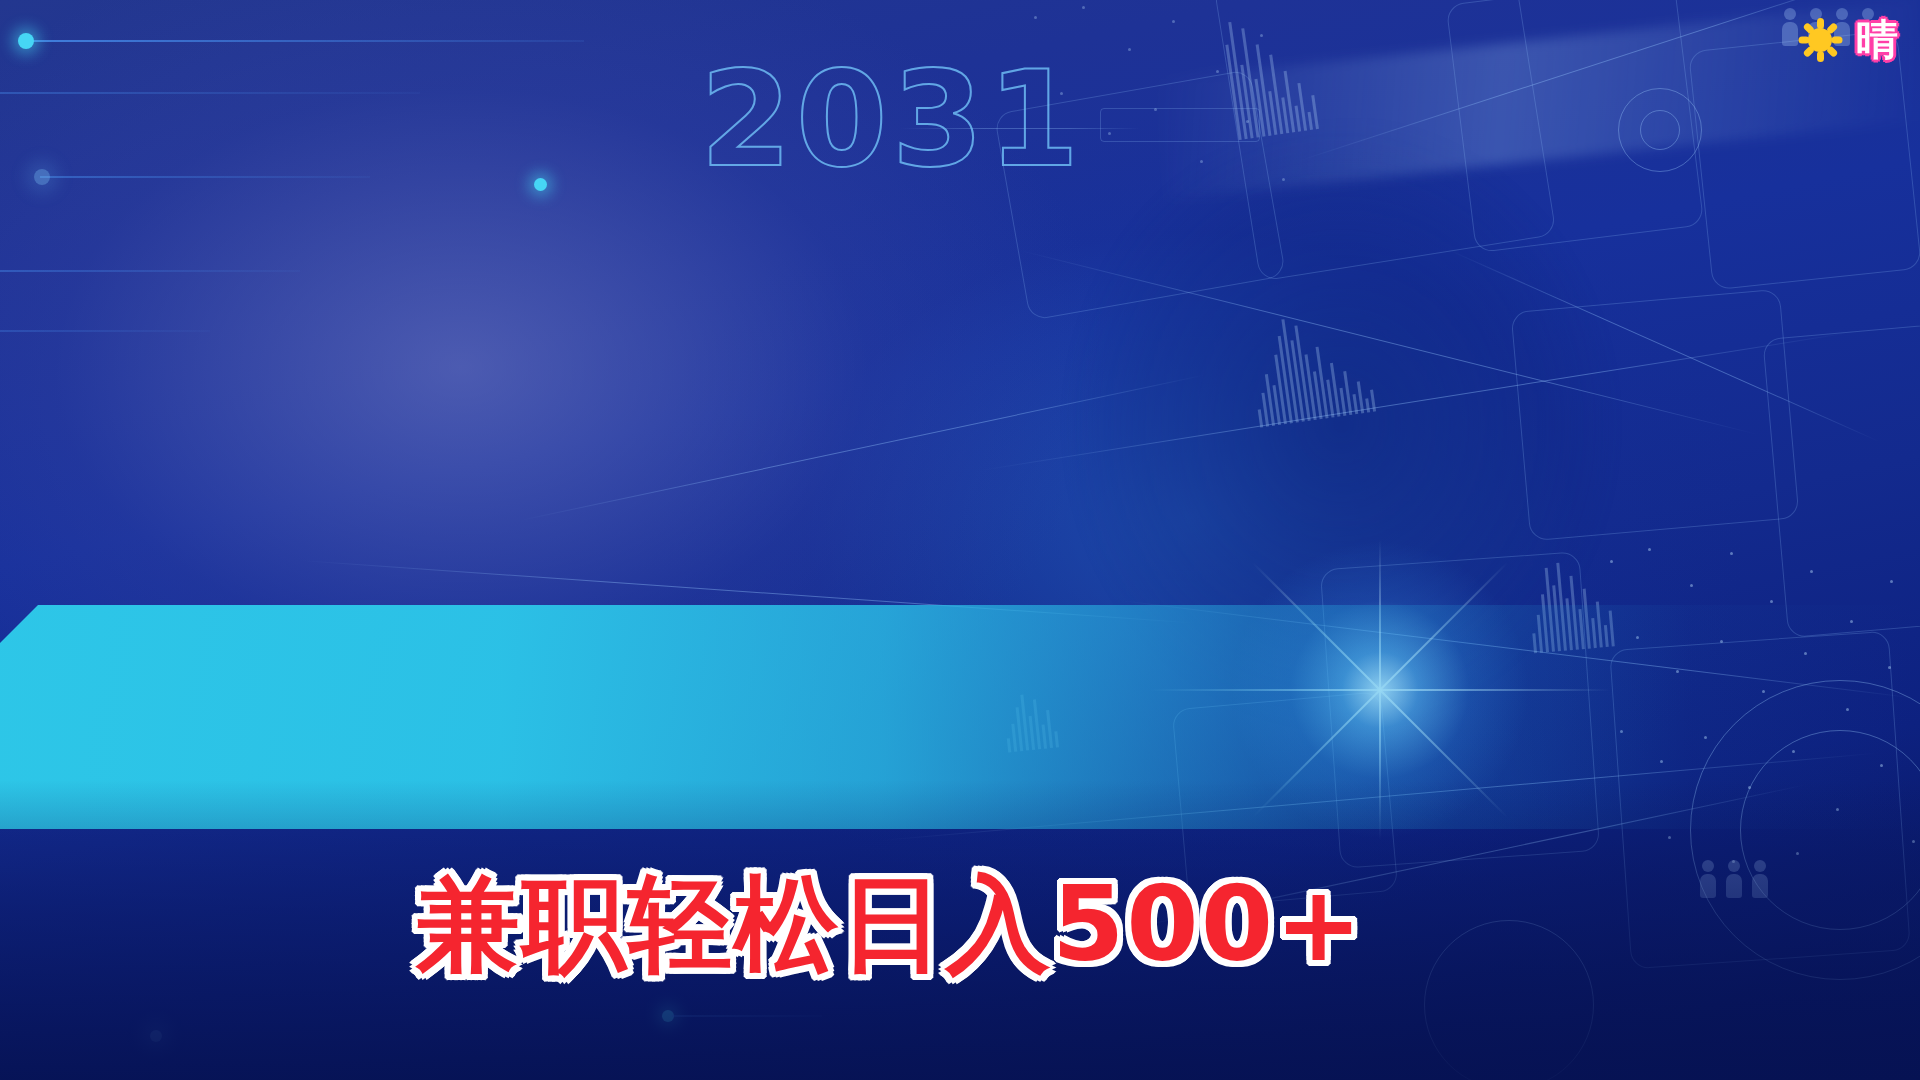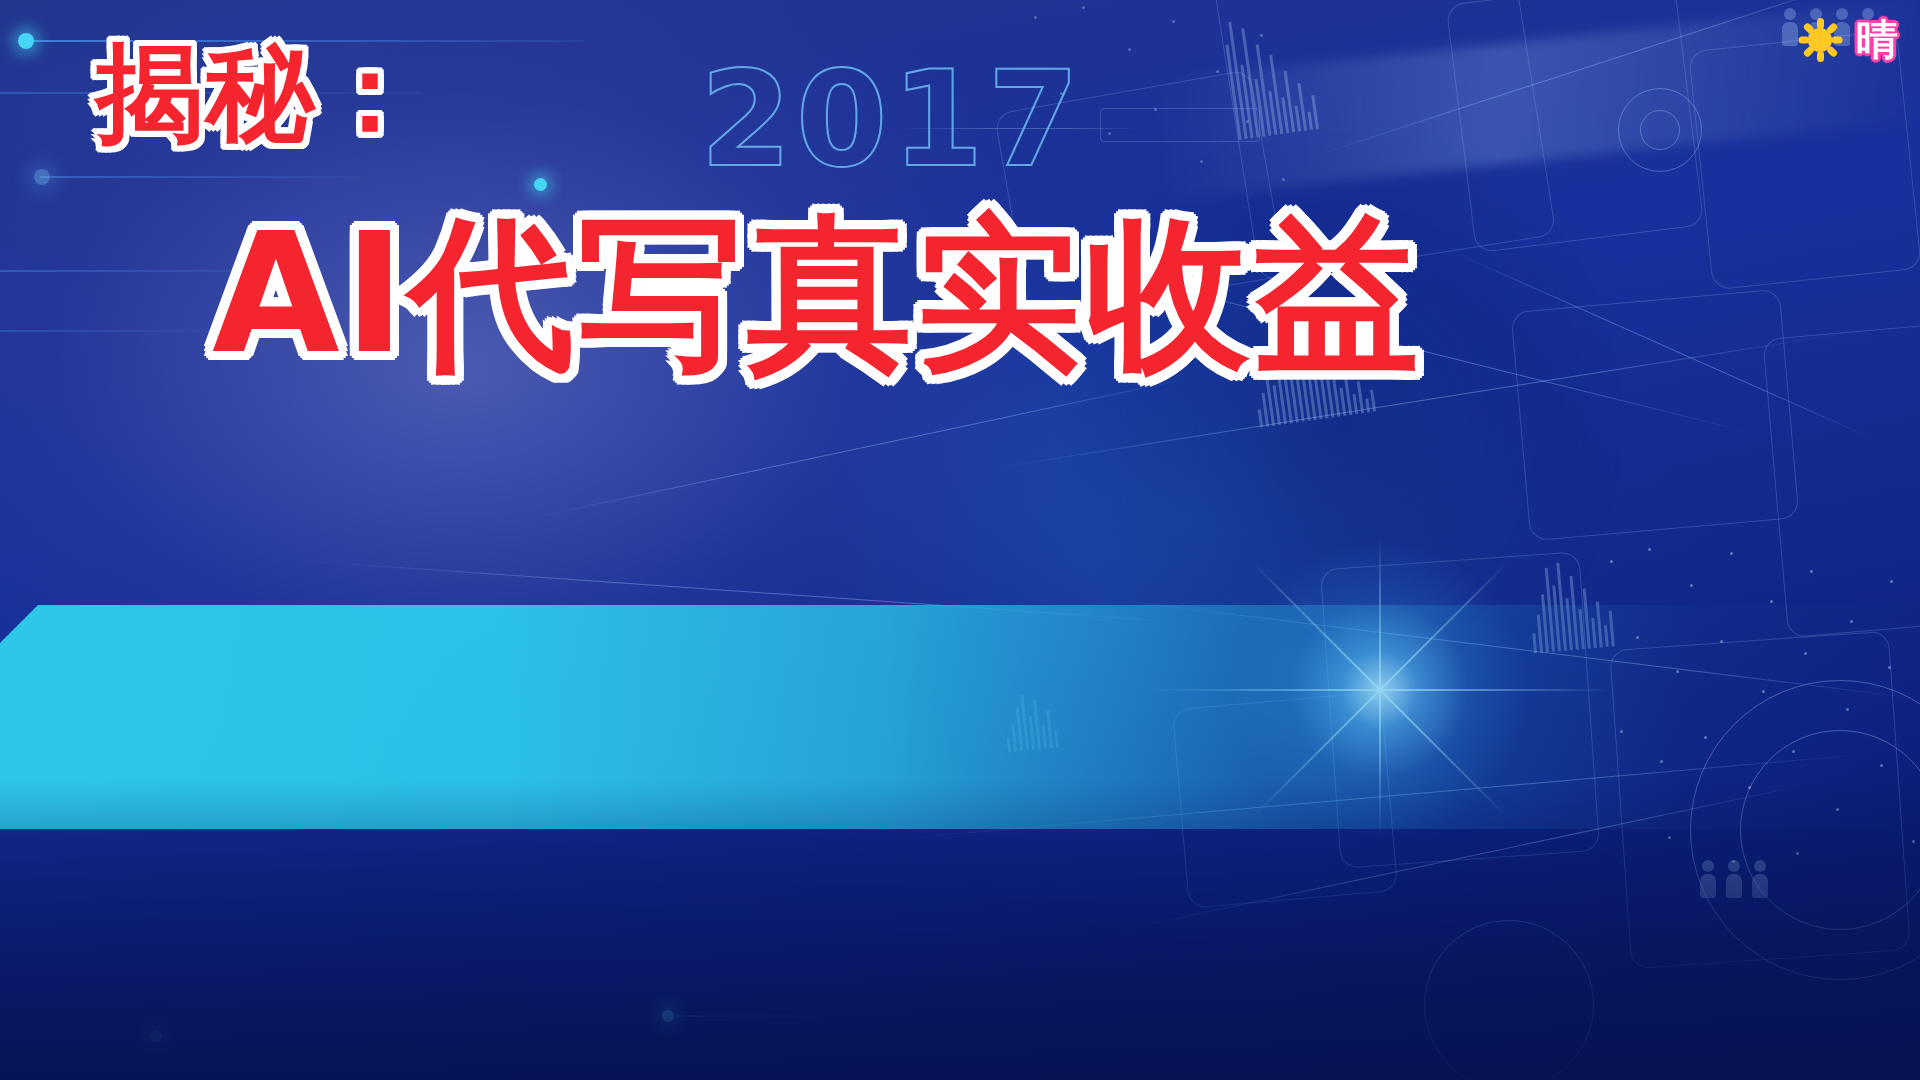--- a/index.html
+++ b/index.html
@@ -355,37 +355,36 @@
     </div>
 
     <div class="flare" style="left:1230px; top:540px; width:300px; height:300px;"></div>
     <div class="flare-ray" style="left:1150px; top:689px; width:460px; transform:rotate(0deg);"></div>
     <div class="flare-ray" style="left:1230px; top:689px; width:300px; transform:rotate(90deg);"></div>
     <div class="flare-ray" style="left:1200px; top:689px; width:360px; transform:rotate(45deg);"></div>
     <div class="flare-ray" style="left:1200px; top:689px; width:360px; transform:rotate(-45deg);"></div>
 
   </div>
 
-  <div class="year">2017</div>
+  <div class="year">2031</div>
 
   <div class="weather">
     <div class="sun">
       <div class="core"></div>
       <div class="ray" style="transform:rotate(0deg)"></div>
       <div class="ray" style="transform:rotate(45deg)"></div>
       <div class="ray" style="transform:rotate(90deg)"></div>
       <div class="ray" style="transform:rotate(135deg)"></div>
       <div class="ray" style="transform:rotate(180deg)"></div>
       <div class="ray" style="transform:rotate(225deg)"></div>
       <div class="ray" style="transform:rotate(270deg)"></div>
       <div class="ray" style="transform:rotate(315deg)"></div>
     </div>
     <div class="weather-text">晴</div>
   </div>
 
-  <div class="kicker">揭秘：</div>
-  <div class="main-title">AI代写真实收益</div>
 
   <div class="cyan-band"></div>
 
   <div class="bottom-fade"></div>
+  <div class="bottom-title">兼职轻松日入500+</div>
 
 </div>
 
 </body></html>

